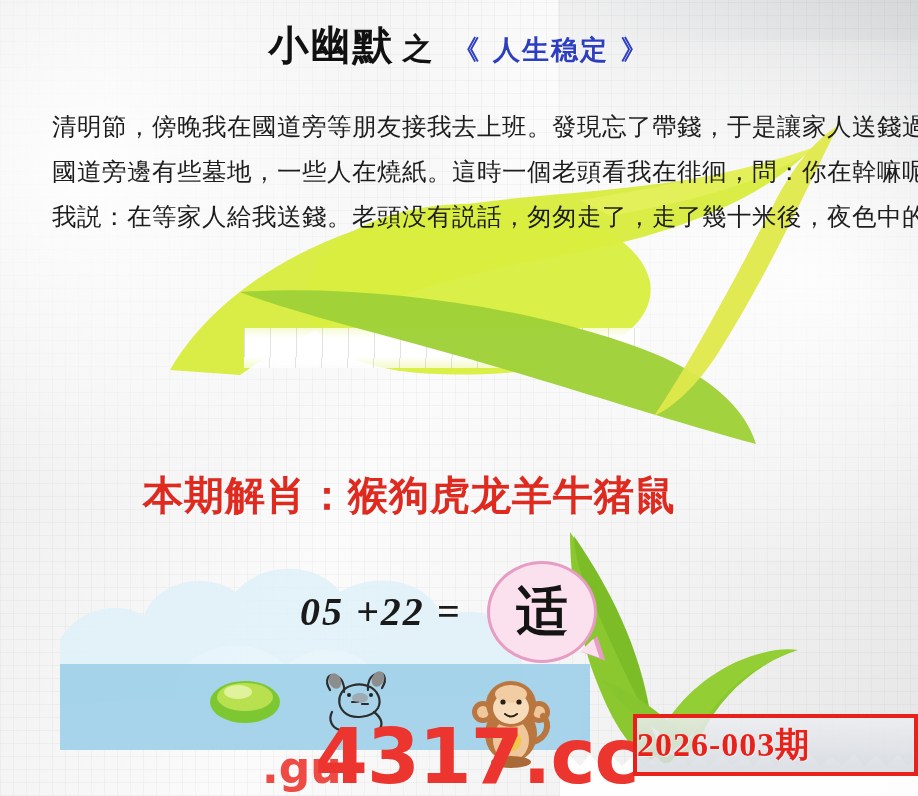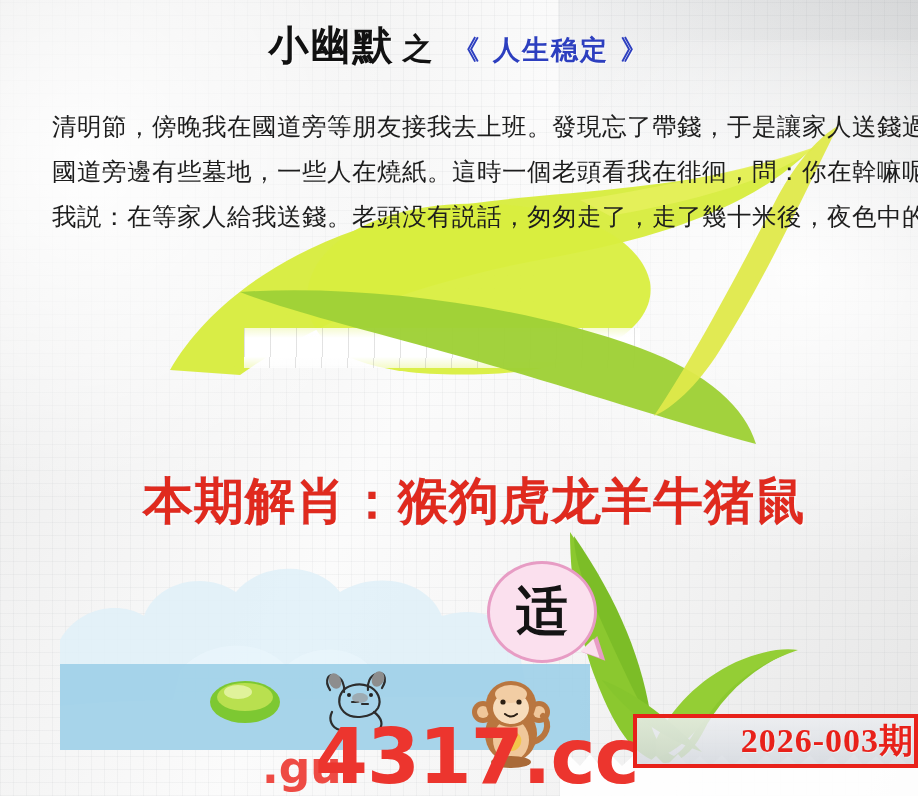--- a/index.html
+++ b/index.html
@@ -130,21 +130,21 @@
     background-image:
       repeating-linear-gradient(91deg, rgba(70,70,70,0.28) 0px, rgba(70,70,70,0.28) 1px, transparent 1px, transparent 26px);
     opacity: .55;
   }
 
   .headline {
     position: absolute;
     left: 143px; top: 468px;
     font-family: Liberation Serif, serif;
     font-weight: bold;
-    font-size: 50px;
+    font-size: 40px;
     color: #e02a1e;
     letter-spacing: 1px;
     white-space: nowrap;
     text-shadow: 1.5px 1.5px 0 rgba(255,255,255,0.55), -0.5px -0.5px 0 rgba(120,160,230,0.35);
   }
 
   .equation {
     position: absolute;
     left: 300px; top: 588px;
     font-family: "Liberation Serif", "DejaVu Serif", serif;
@@ -195,27 +195,27 @@
     font-family: "DejaVu Sans", "Liberation Sans", sans-serif;
     font-weight: bold;
     font-size: 52px;
     color: #141414;
   }
 
   
   .issue-box {
     position: absolute;
     left: 633px; top: 714px;
-    width: 285px; height: 54px;
+    width: 285px; height: 62px;
     border: 4px solid #e8211a;
     box-sizing: border-box;
     background: linear-gradient(180deg, rgba(236,238,241,0.85), rgba(214,218,224,0.85));
     display: flex;
     align-items: center;
-    justify-content: flex-end;
+    justify-content: flex-start;
   }
   .issue-text {
     font-family: "Liberation Serif", "DejaVu Serif", serif;
     font-weight: bold;
     font-size: 34px;
     color: #e8211a;
     letter-spacing: 1px;
     white-space: nowrap;
     text-shadow: 1px 1px 0 rgba(255,255,255,0.5);
   }
@@ -337,20 +337,21 @@
   </div>
 
   <div class="story">
     <div class="story-line">清明節，傍晚我在國道旁等朋友接我去上班。發現忘了帶錢，于是讓家人送錢過來。</div>
     <div class="story-line">國道旁邊有些墓地，一些人在燒紙。這時一個老頭看我在徘徊，問：你在幹嘛呢？</div>
     <div class="story-line">我説：在等家人給我送錢。老頭没有説話，匆匆走了，走了幾十米後，夜色中的大爺</div>
   </div>
 
   <div class="headline">本期解肖：猴狗虎龙羊牛猪鼠</div>
 
+  <div class="equation">05 +22 =</div>
 
   <div class="bubble">
     <div class="bubble-tail"></div>
     <div class="bubble-tail-in"></div>
   </div>
   <div class="bubble-char">适</div>
 
   <div class="green-orb">
     <svg width="74" height="46" viewBox="0 0 74 46">
       <ellipse cx="37" cy="24" rx="35" ry="21" fill="#7dc832"></ellipse>

